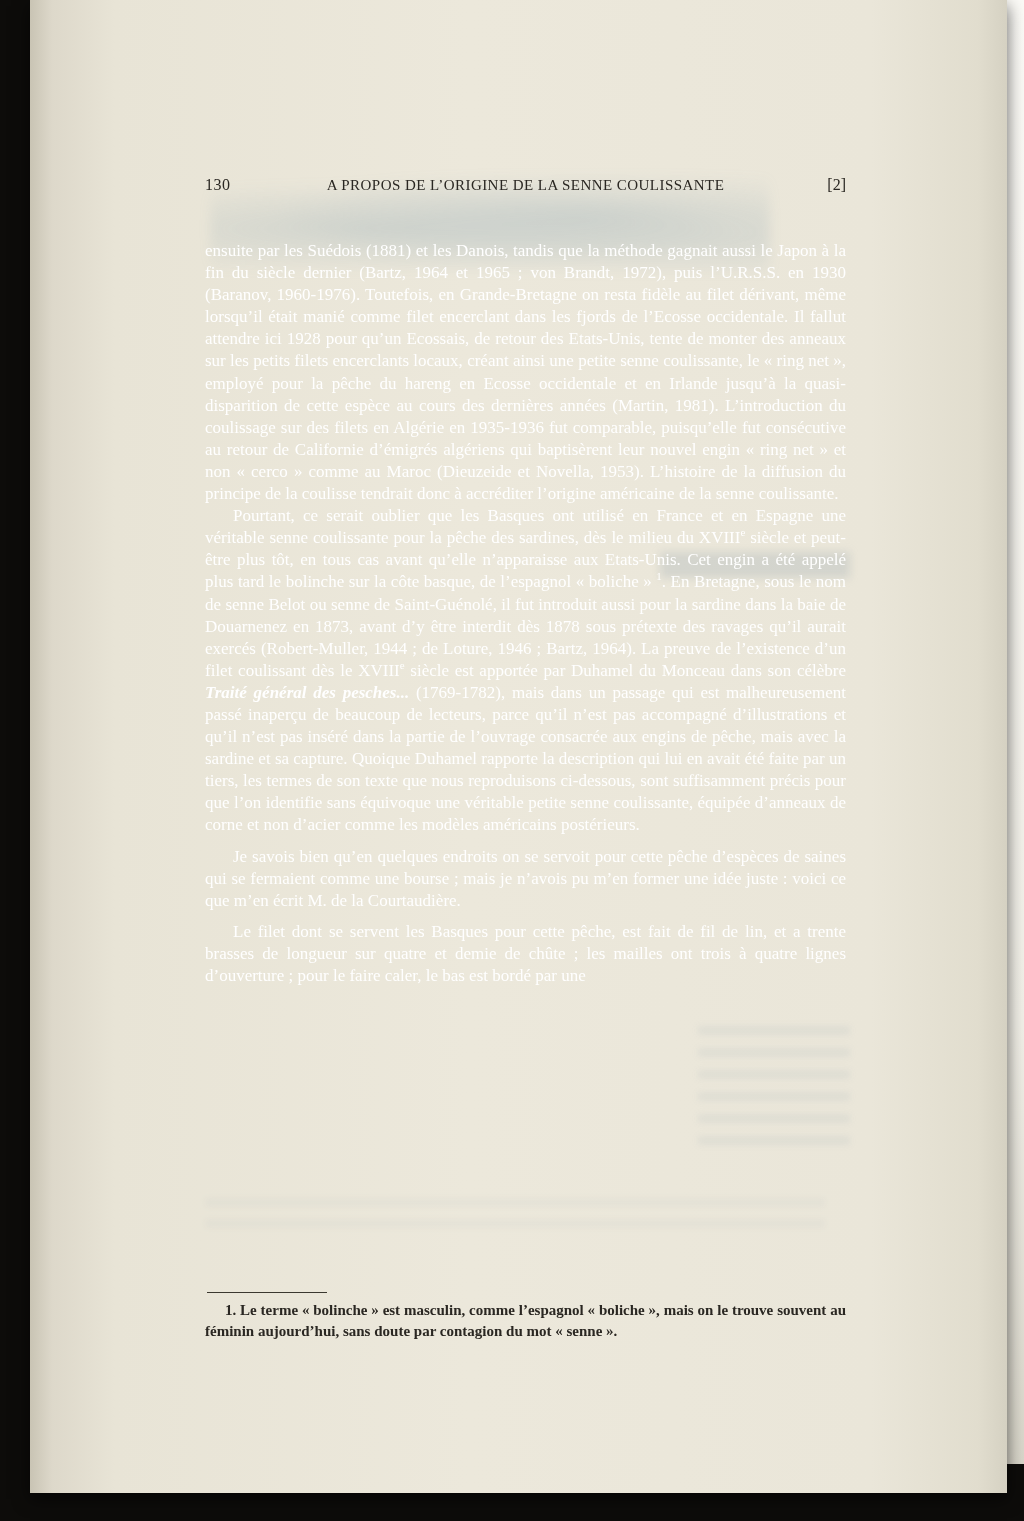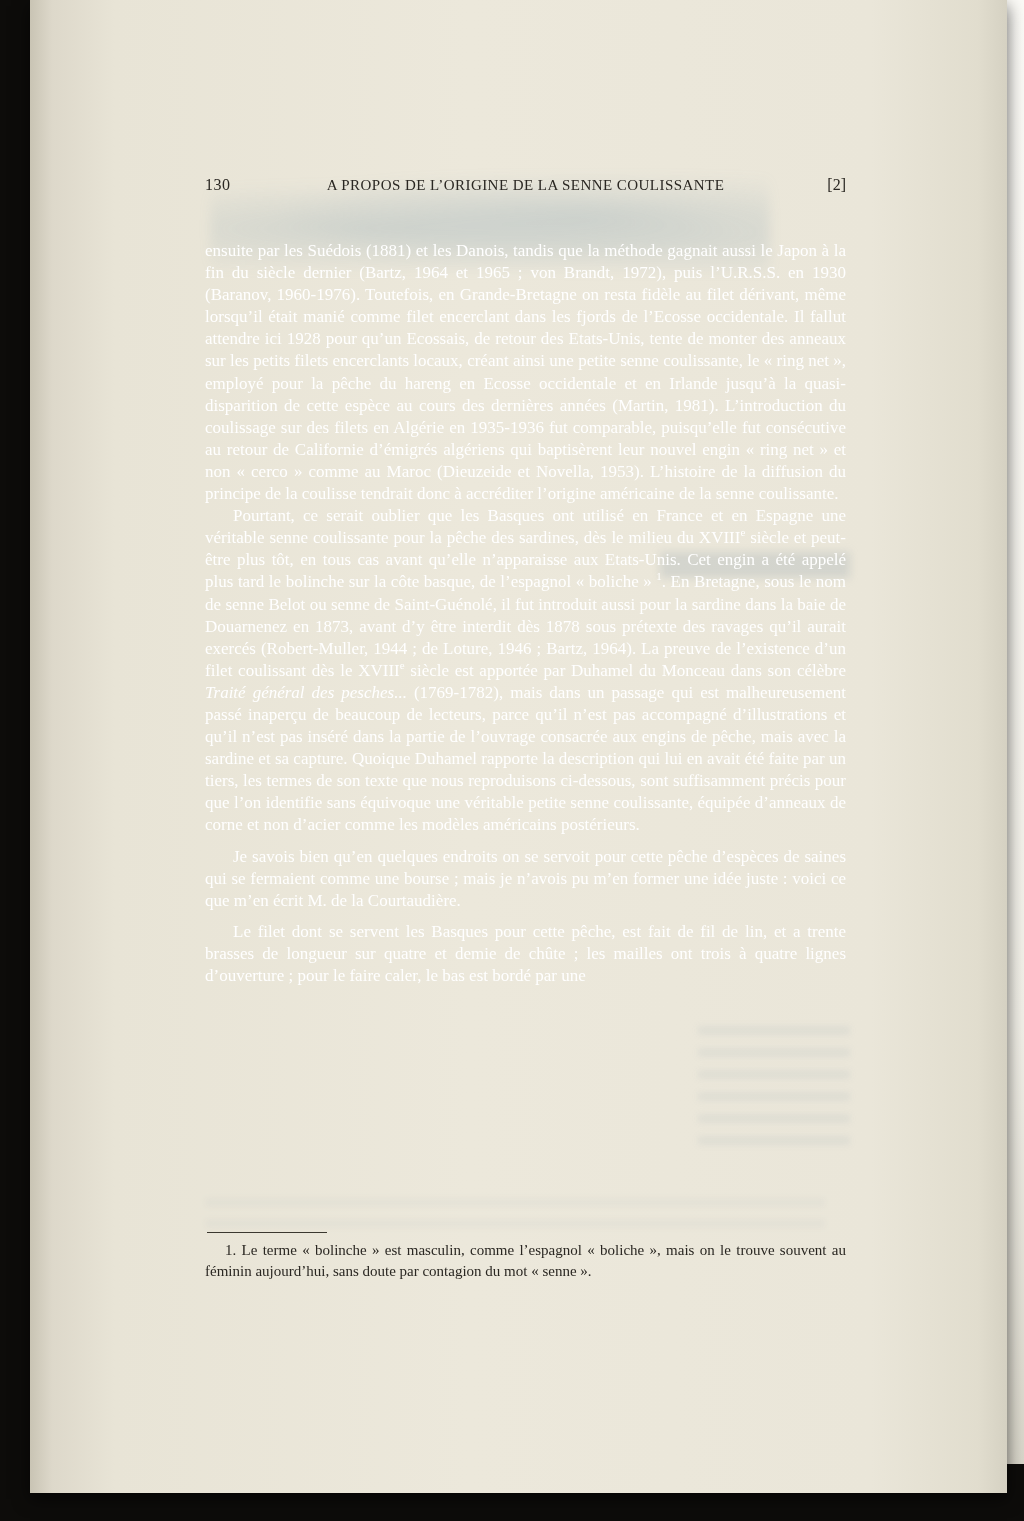--- a/index.html
+++ b/index.html
@@ -52,25 +52,25 @@
   .body-text{
     position:absolute;top:240px;left:0;width:100%;
     font-size:17px;line-height:22.1px;
     color:#ffffff;text-align:justify;
   }
   .body-text p{margin:0;padding:0;}
   p.indent{text-indent:28px;}
   p.quote-lead{margin-top:21px;text-indent:28px;}
   p.quote-para{margin-top:9px;}
   sup{font-size:11px;line-height:0;vertical-align:super;}
-  i{font-style:italic;}
+  i{font-style:italic;font-weight:bold;}
 
   .footnote{
-    position:absolute;top:1232px;left:0;width:100%;
-    font-size:15px;line-height:20.5px;color:#2a2722;text-align:justify;
+    position:absolute;top:1292px;left:0;width:100%;
+    font-size:15px;line-height:20.5px;color:#2a2722;text-align:justify;font-weight:bold;
   }
   .footnote-rule{width:120px;height:0;border-top:1.5px solid #3b382f;margin:0 0 7px 2px;}
   .footnote-text{text-indent:20px;}
 </style>
 </head>
 <body>
 
 <div class="next-page-edge"></div>
 
 <div class="page">

